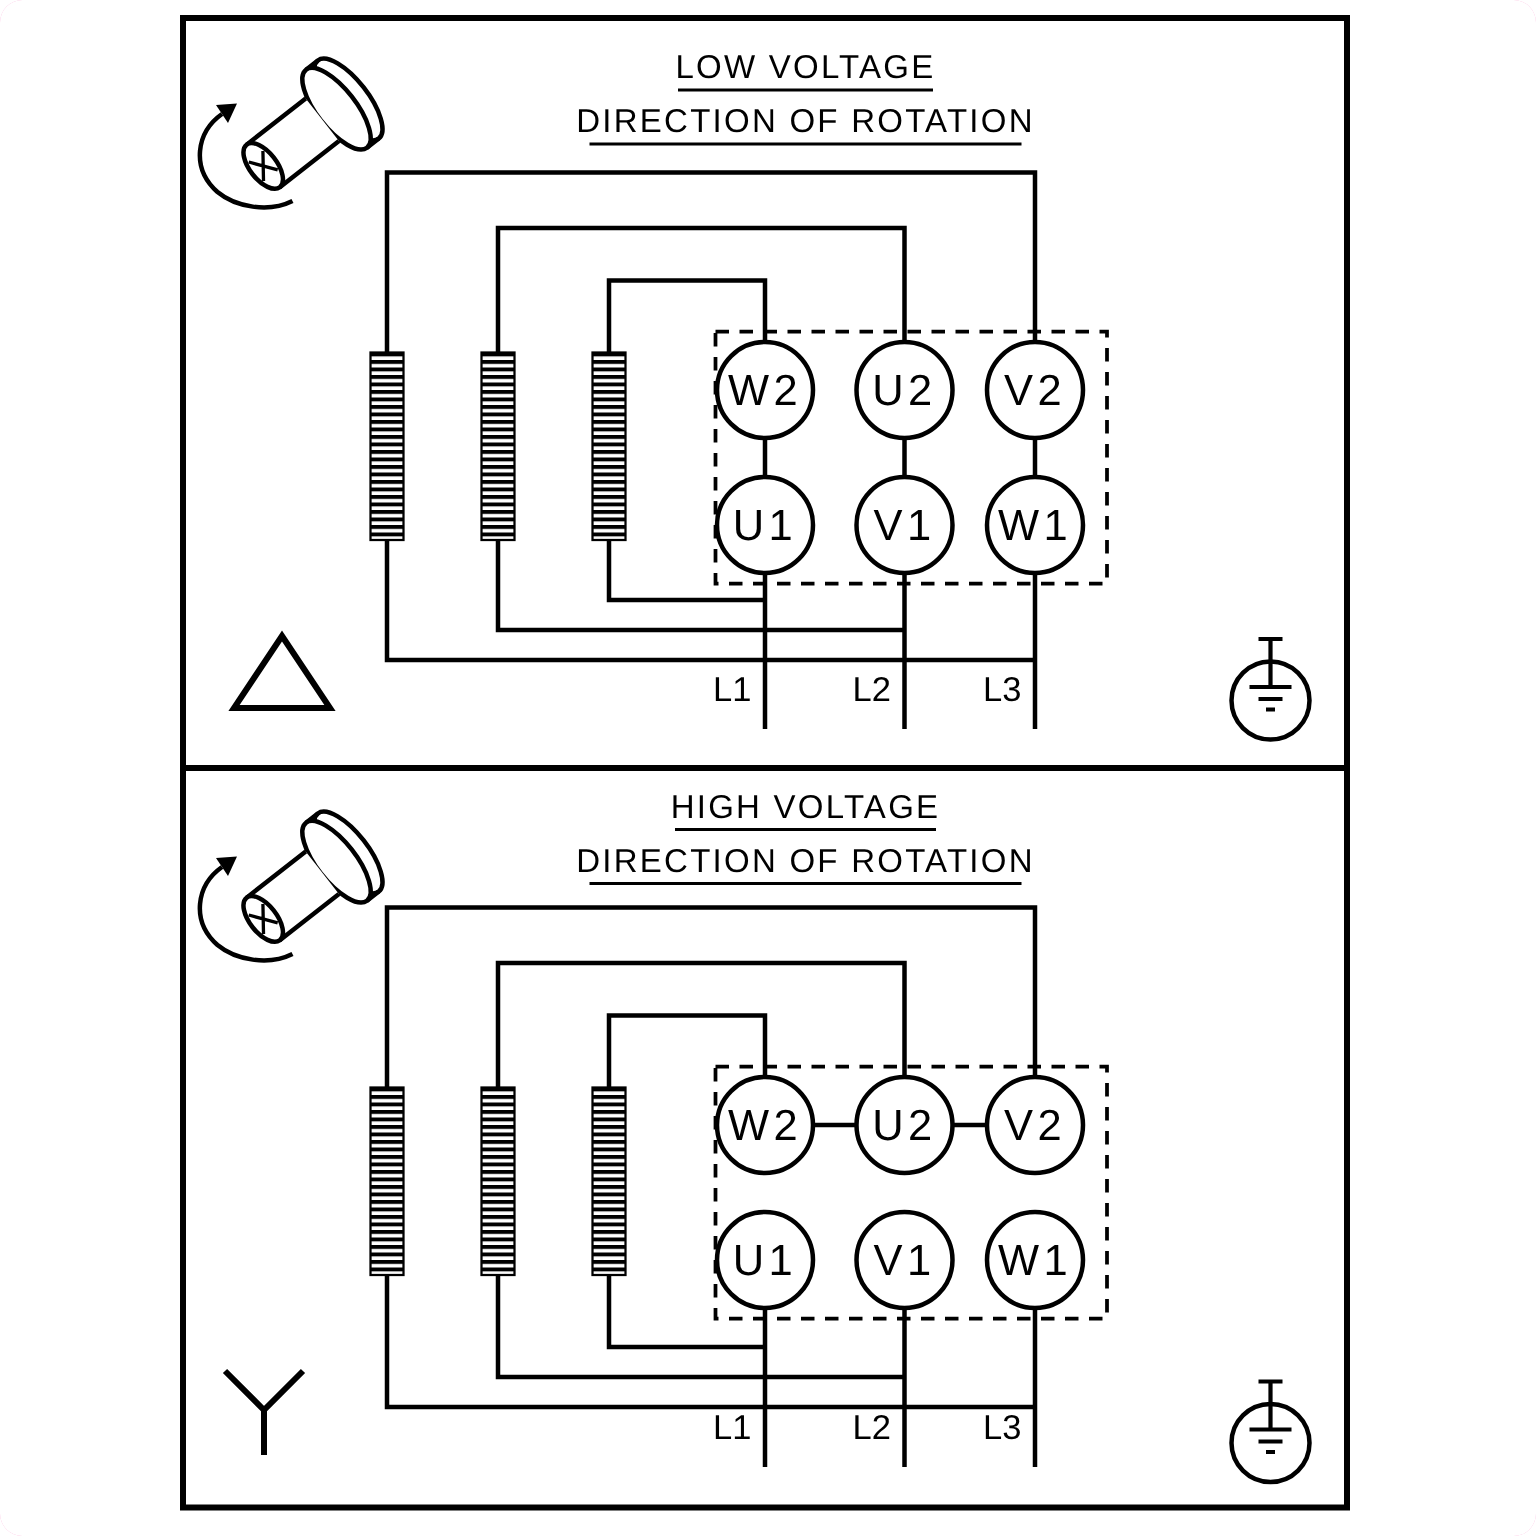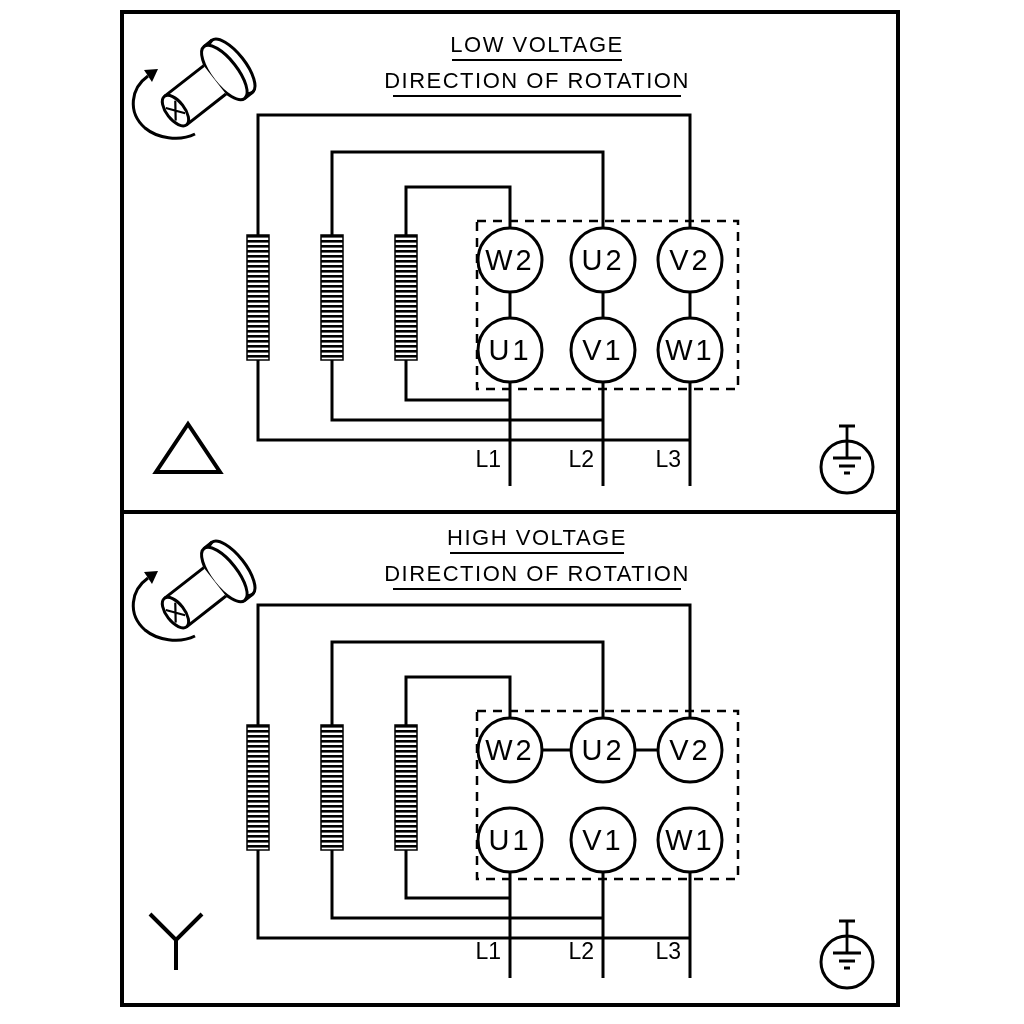--- a/index.html
+++ b/index.html
@@ -1,16 +1,16 @@
 <!DOCTYPE html>
 <html><head>
 <meta charset="utf-8">
 <style>
   html,body{margin:0;padding:0;background:#ffffff;}
-  .stage{width:1024px;height:1024px;background:#f9a8d4;position:relative;overflow:hidden;}
+  .stage{width:1024px;height:1024px;background:#f9a8d4;position:relative;overflow:hidden;border-radius:15px;}
   svg{display:block;}
   .border{fill:none;stroke:#000;stroke-width:4;}
   .wire{fill:none;stroke:#000;stroke-width:3;}
   .dashedbox{fill:none;stroke:#000;stroke-width:2.5;stroke-dasharray:9 7;}
   .terminal{fill:#ffffff;stroke:#000;stroke-width:3;}
   .coil{stroke:#000;stroke-width:1.5;}
   .symbol{fill:none;stroke:#000;stroke-width:4;stroke-linejoin:miter;}
   .gnd{fill:none;stroke:#000;stroke-width:2.8;}
   .thin{fill:none;stroke:#000;stroke-width:2.2;}
   .part{fill:#ffffff;stroke:#000;stroke-width:3;}

